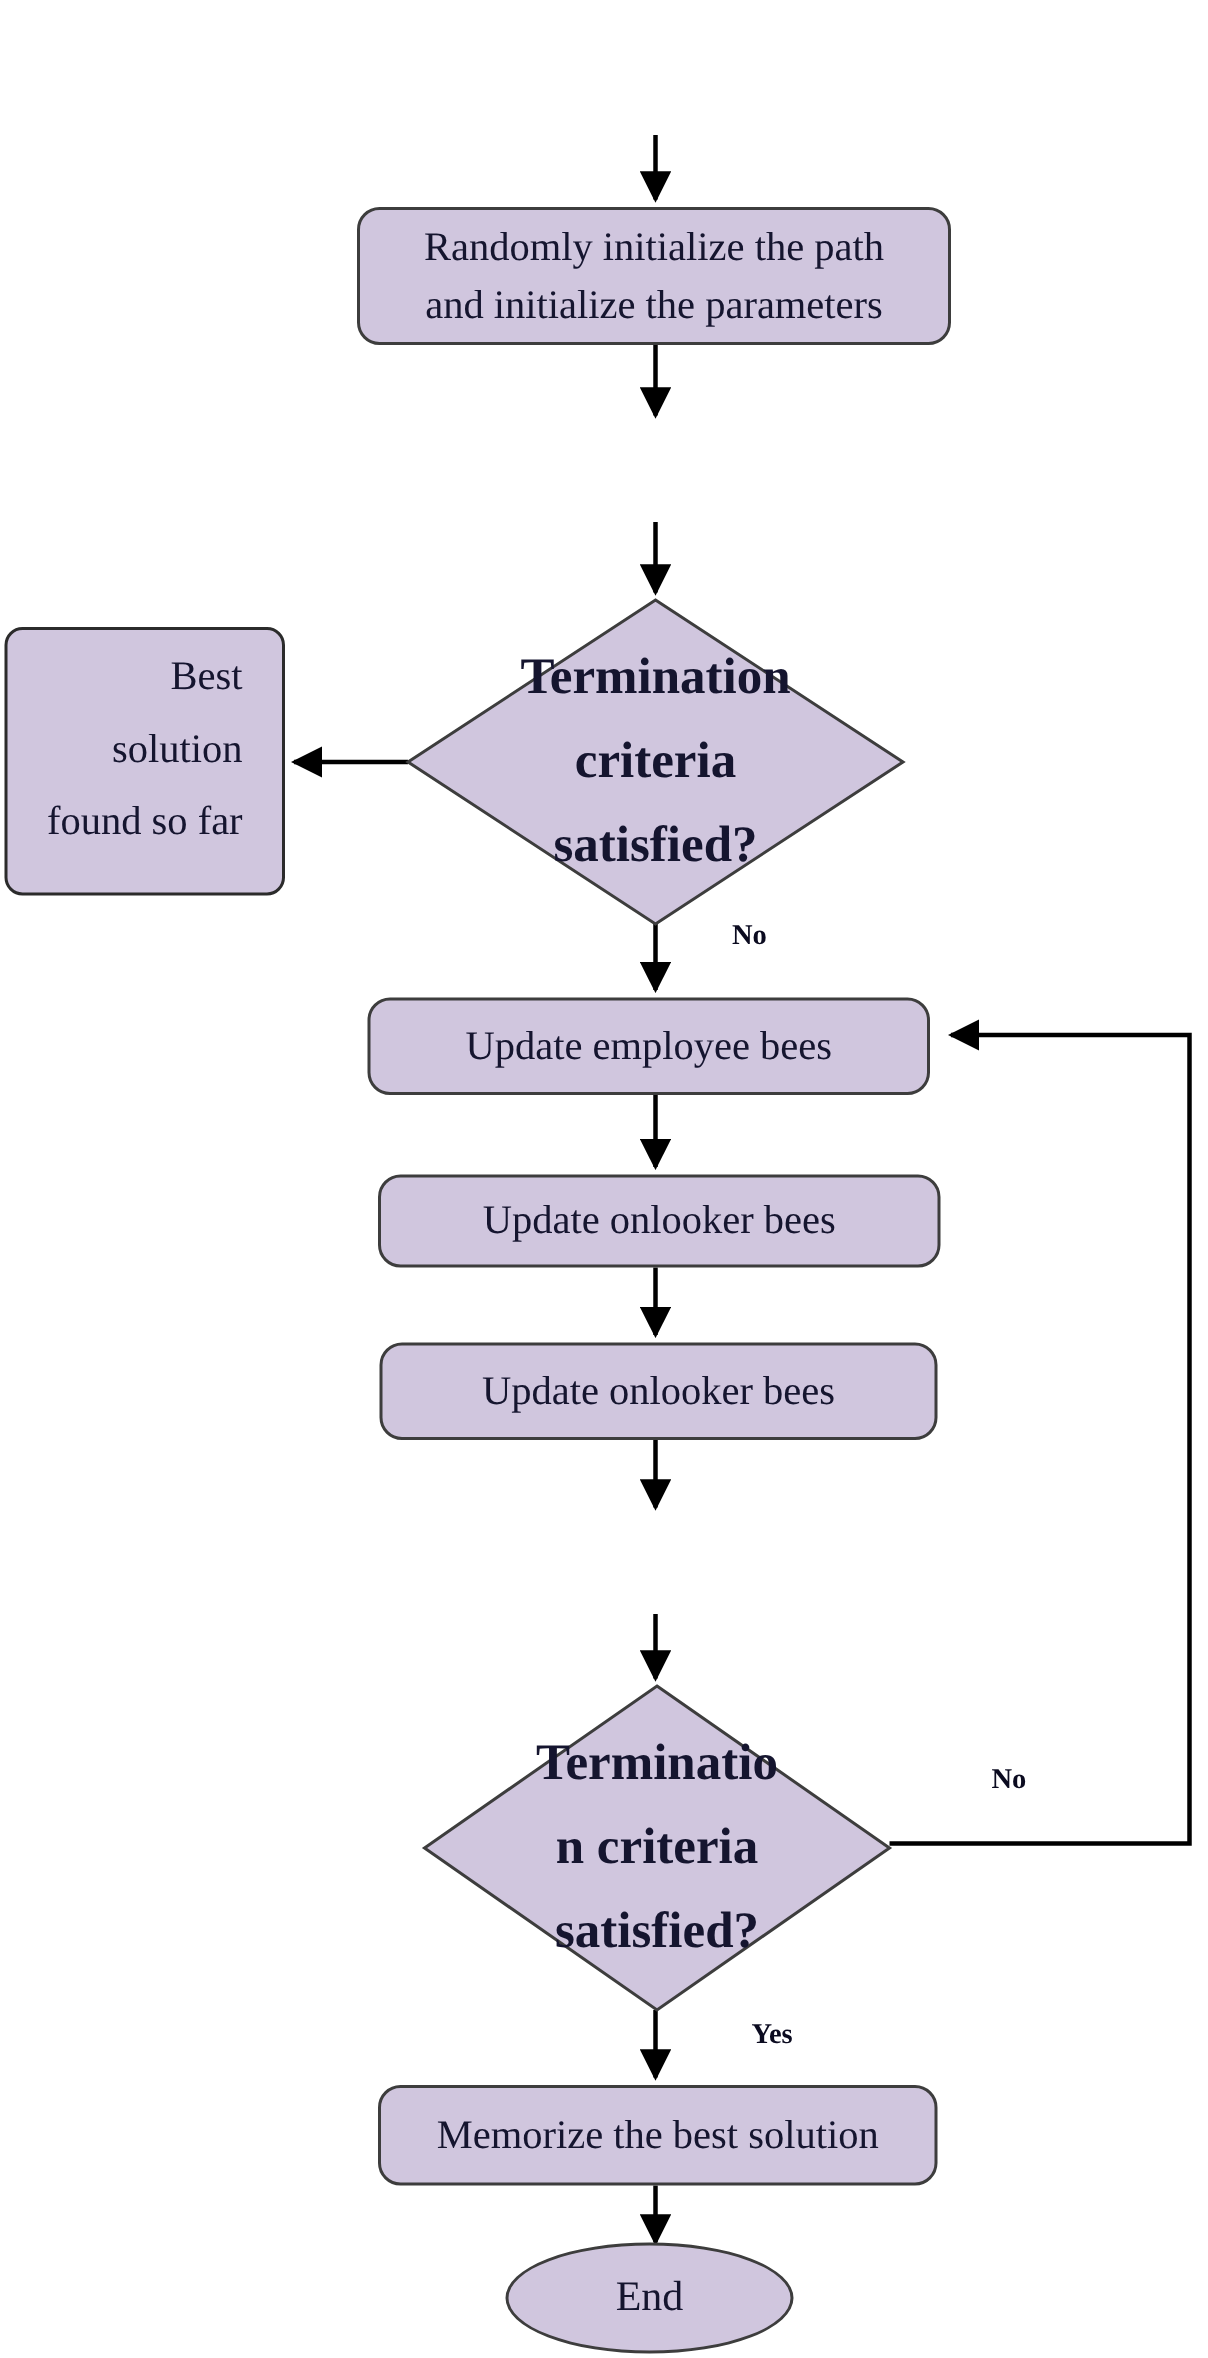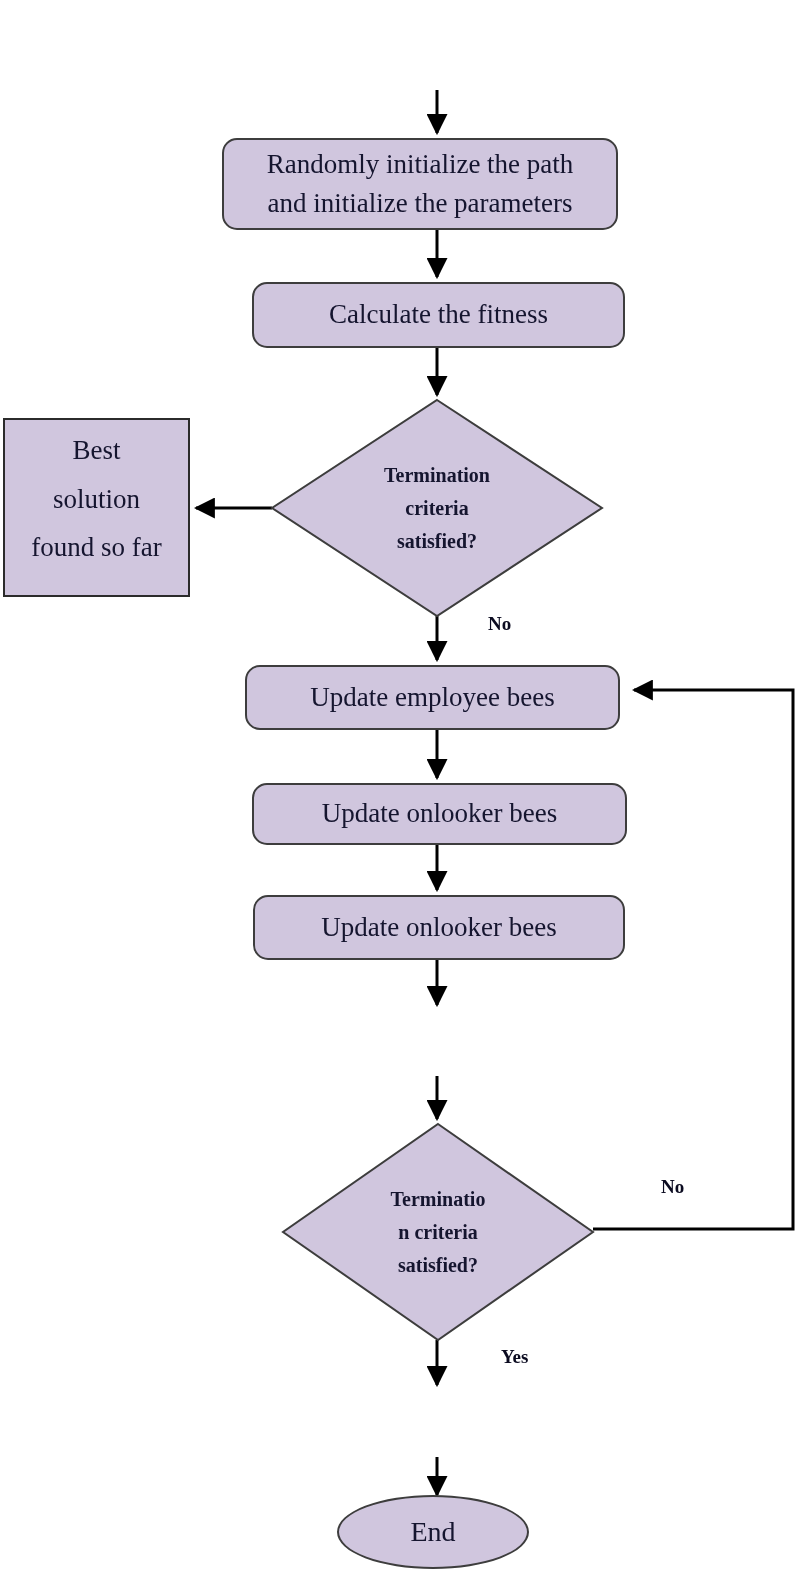--- a/index.html
+++ b/index.html
@@ -32,26 +32,26 @@
     text-align: center;
     background: var(--fill);
     border: 2px solid var(--border);
     color: var(--text);
     font-size: 27px;
     line-height: 1.45;
     white-space: pre-line;
   }
   .rounded { border-radius: 15px; }
   .ellipse { border-radius: 50%; font-size: 28px; }
-  .square  { border-radius: 0; border-color: #2b2b2b; line-height: 1.8; }
+  .square  { border-radius: 12px; border-color: #2b2b2b; line-height: 1.8; text-align: right; }
   .diamond-label {
     background: transparent;
     border: none;
     font-weight: bold;
-    font-size: 20px;
+    font-size: 34px;
     line-height: 1.65;
   }
   .edge-label {
     position: absolute;
     font-weight: bold;
     font-size: 19px;
     color: var(--label);
     white-space: nowrap;
   }
   svg .shape { fill: var(--fill); stroke: var(--border); stroke-width: 2; }
@@ -81,44 +81,44 @@
     <line class="flow" x1="437" y1="1340" x2="437" y2="1385" marker-end="url(#arrowhead)"></line>
     <line class="flow" x1="437" y1="1457" x2="437" y2="1495" marker-end="url(#arrowhead)"></line>
 
     <polyline class="flow" points="593,1229 793,1229 793,690 634,690" marker-end="url(#arrowhead)"></polyline>
 
     <polygon class="shape" points="437,400 602,508 437,616 272,508"></polygon>
     <polygon class="shape" points="438,1124 593,1232 438,1340 283,1232"></polygon>
   </svg>
 
 
-  <div class="node rounded" style="left:222px; top:138px; width:396px; height:92px;">Randomly initialize the path
+  <div class="node rounded" style="left:238px; top:138px; width:396px; height:92px;">Randomly initialize the path
 and initialize the parameters</div>
 
-  <div class="node rounded" style="left:252px; top:282px; width:373px; height:66px;">Calculate the fitness</div>
 
   <div class="node diamond-label" style="left:317px; top:438px; width:240px; height:140px;">Termination
 criteria
 satisfied?</div>
 
   <div class="node square" style="left:3px; top:418px; width:187px; height:179px; align-items:flex-start; padding-top:6px;">Best
 solution
 found so far</div>
 
   <div class="node rounded" style="left:245px; top:665px; width:375px; height:65px;">Update employee bees</div>
 
   <div class="node rounded" style="left:252px; top:783px; width:375px; height:62px;">Update onlooker bees</div>
 
   <div class="node rounded" style="left:253px; top:895px; width:372px; height:65px;">Update onlooker bees</div>
 
 
   <div class="node diamond-label" style="left:328px; top:1162px; width:220px; height:140px;">Terminatio
 n criteria
 satisfied?</div>
 
+  <div class="node rounded" style="left:252px; top:1390px; width:373px; height:67px;">Memorize the best solution</div>
 
   <div class="node ellipse" style="left:337px; top:1495px; width:192px; height:74px;">End</div>
 
   <div class="edge-label" style="left:488px; top:613px;">No</div>
 
   <div class="edge-label" style="left:661px; top:1176px;">No</div>
 
   <div class="edge-label" style="left:501px; top:1346px;">Yes</div>
 
 </div>

